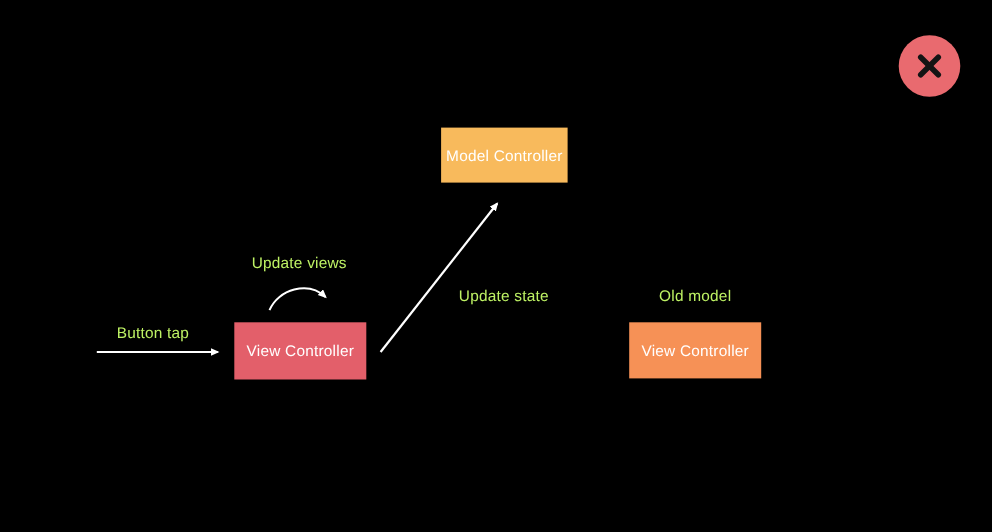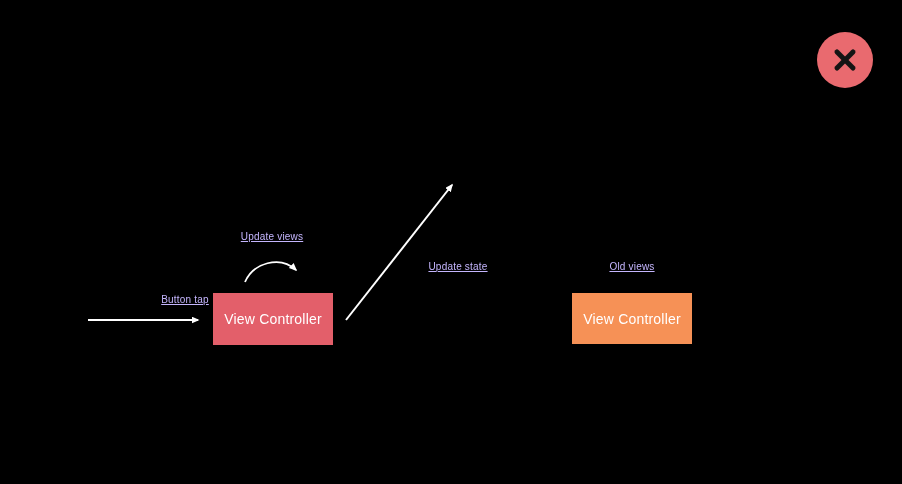--- a/index.html
+++ b/index.html
@@ -35,28 +35,27 @@
     width: 120px; height: 52px;
     background: #e35f6a;
   }
   .box-vc-right {
     left: 572px; top: 293px;
     width: 120px; height: 51px;
     background: #f69156;
   }
   .label {
     position: absolute;
-    color: #c4b5fd;
-    font-size: 10px;
+    color: #bef264;
+    font-size: 14px;
     letter-spacing: 0.2px;
     white-space: nowrap;
     transform: translateX(-50%);
-    text-decoration: underline;
   }
-  .label-button-tap   { left: 139px; top: 294px; margin-left: 46px; }
+  .label-button-tap   { left: 139px; top: 294px; }
   .label-update-views { left: 272px; top: 231px; }
   .label-update-model { left: 458px; top: 261px; }
   .label-old-state    { left: 632px; top: 261px; }
   .arrows {
     position: absolute;
     left: 0; top: 0;
     width: 902px; height: 484px;
     pointer-events: none;
   }
   .close-btn {
@@ -85,36 +84,39 @@
       </marker>
     </defs>
 
     <line x1="88" y1="320" x2="198" y2="320" stroke="#ffffff" stroke-width="2" marker-end="url(#arrowhead)"></line>
 
     <path d="M 245 282 C 253 263, 280 255, 296 270" fill="none" stroke="#ffffff" stroke-width="1.8" marker-end="url(#arrowhead)"></path>
 
     <line x1="346" y1="320" x2="452" y2="185" stroke="#ffffff" stroke-width="2" marker-end="url(#arrowhead)"></line>
   </svg>
 
+  <div class="box box-model">
+    <span>Model Controller</span>
+  </div>
 
   <div class="box box-vc-left">
     <span>View Controller</span>
   </div>
 
   <div class="box box-vc-right">
     <span>View Controller</span>
   </div>
 
   <div class="label label-button-tap">Button tap</div>
 
   <div class="label label-update-views">Update views</div>
 
   <div class="label label-update-model">Update state</div>
 
-  <div class="label label-old-state">Old views</div>
+  <div class="label label-old-state">Old model</div>
 
   <button class="close-btn">
     <svg width="26" height="26" viewBox="0 0 26 26">
       <line x1="5" y1="5" x2="21" y2="21" stroke="#141414" stroke-width="5" stroke-linecap="round"></line>
       <line x1="21" y1="5" x2="5" y2="21" stroke="#141414" stroke-width="5" stroke-linecap="round"></line>
     </svg>
   </button>
 
 </div>
 

